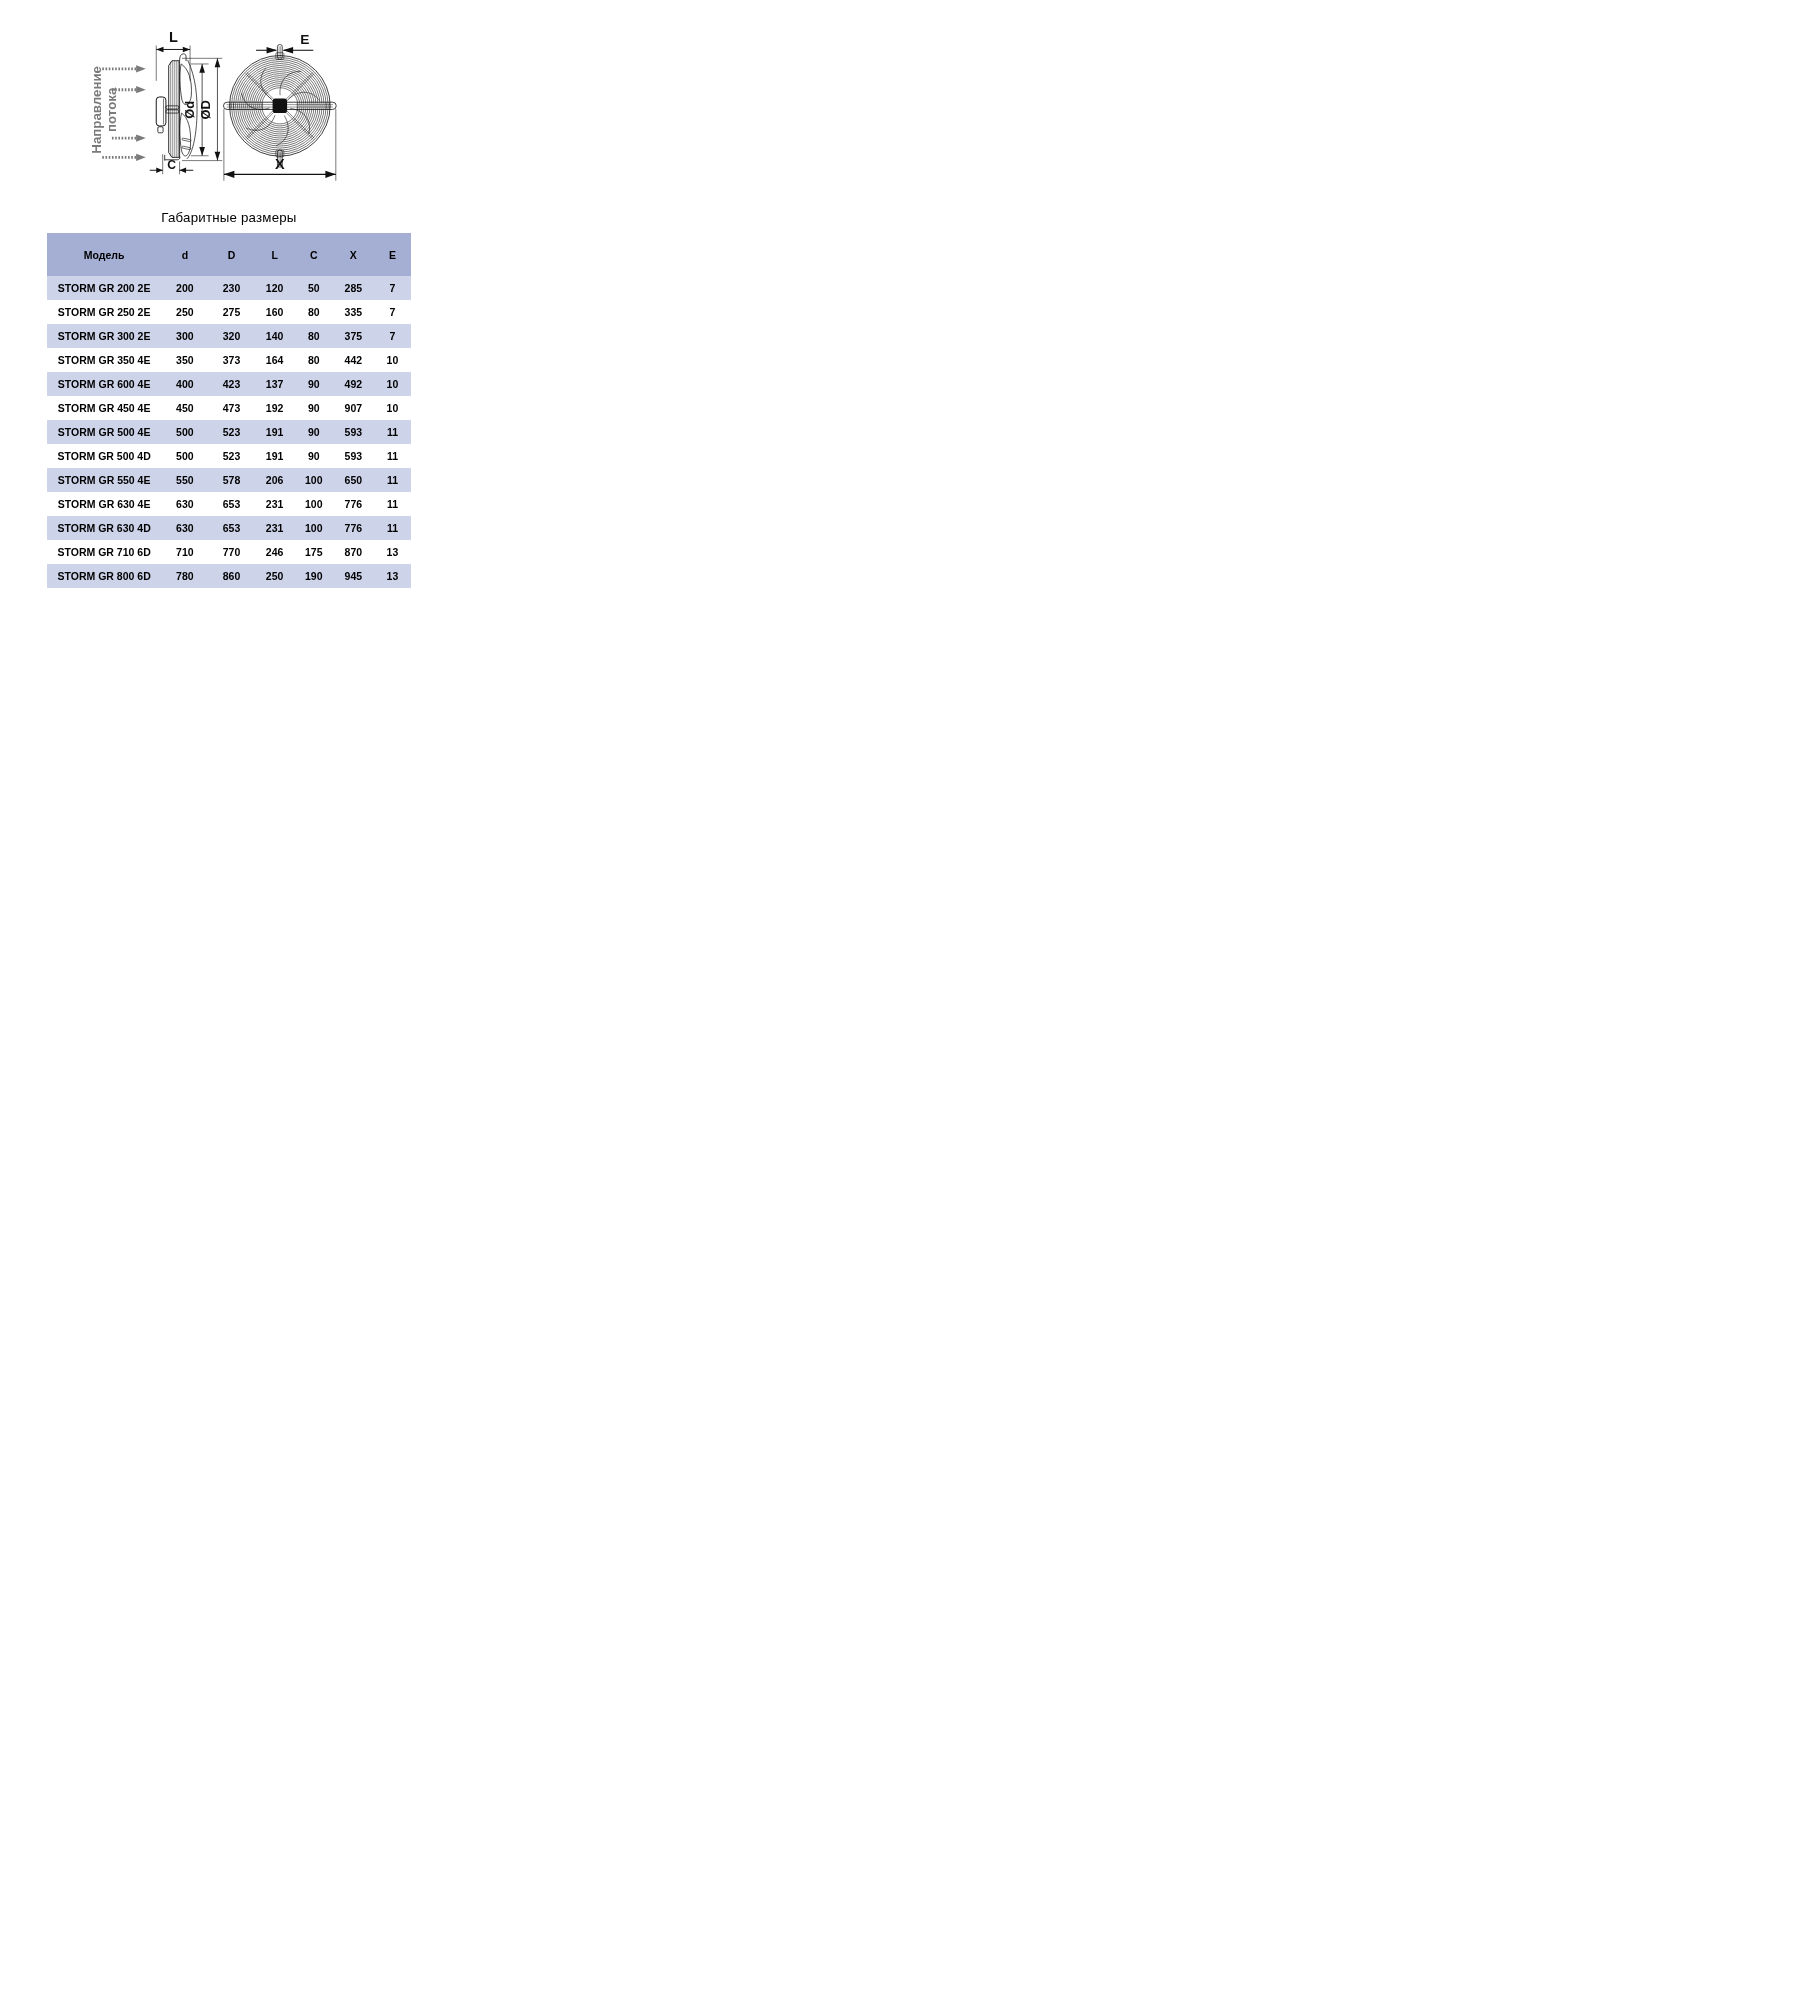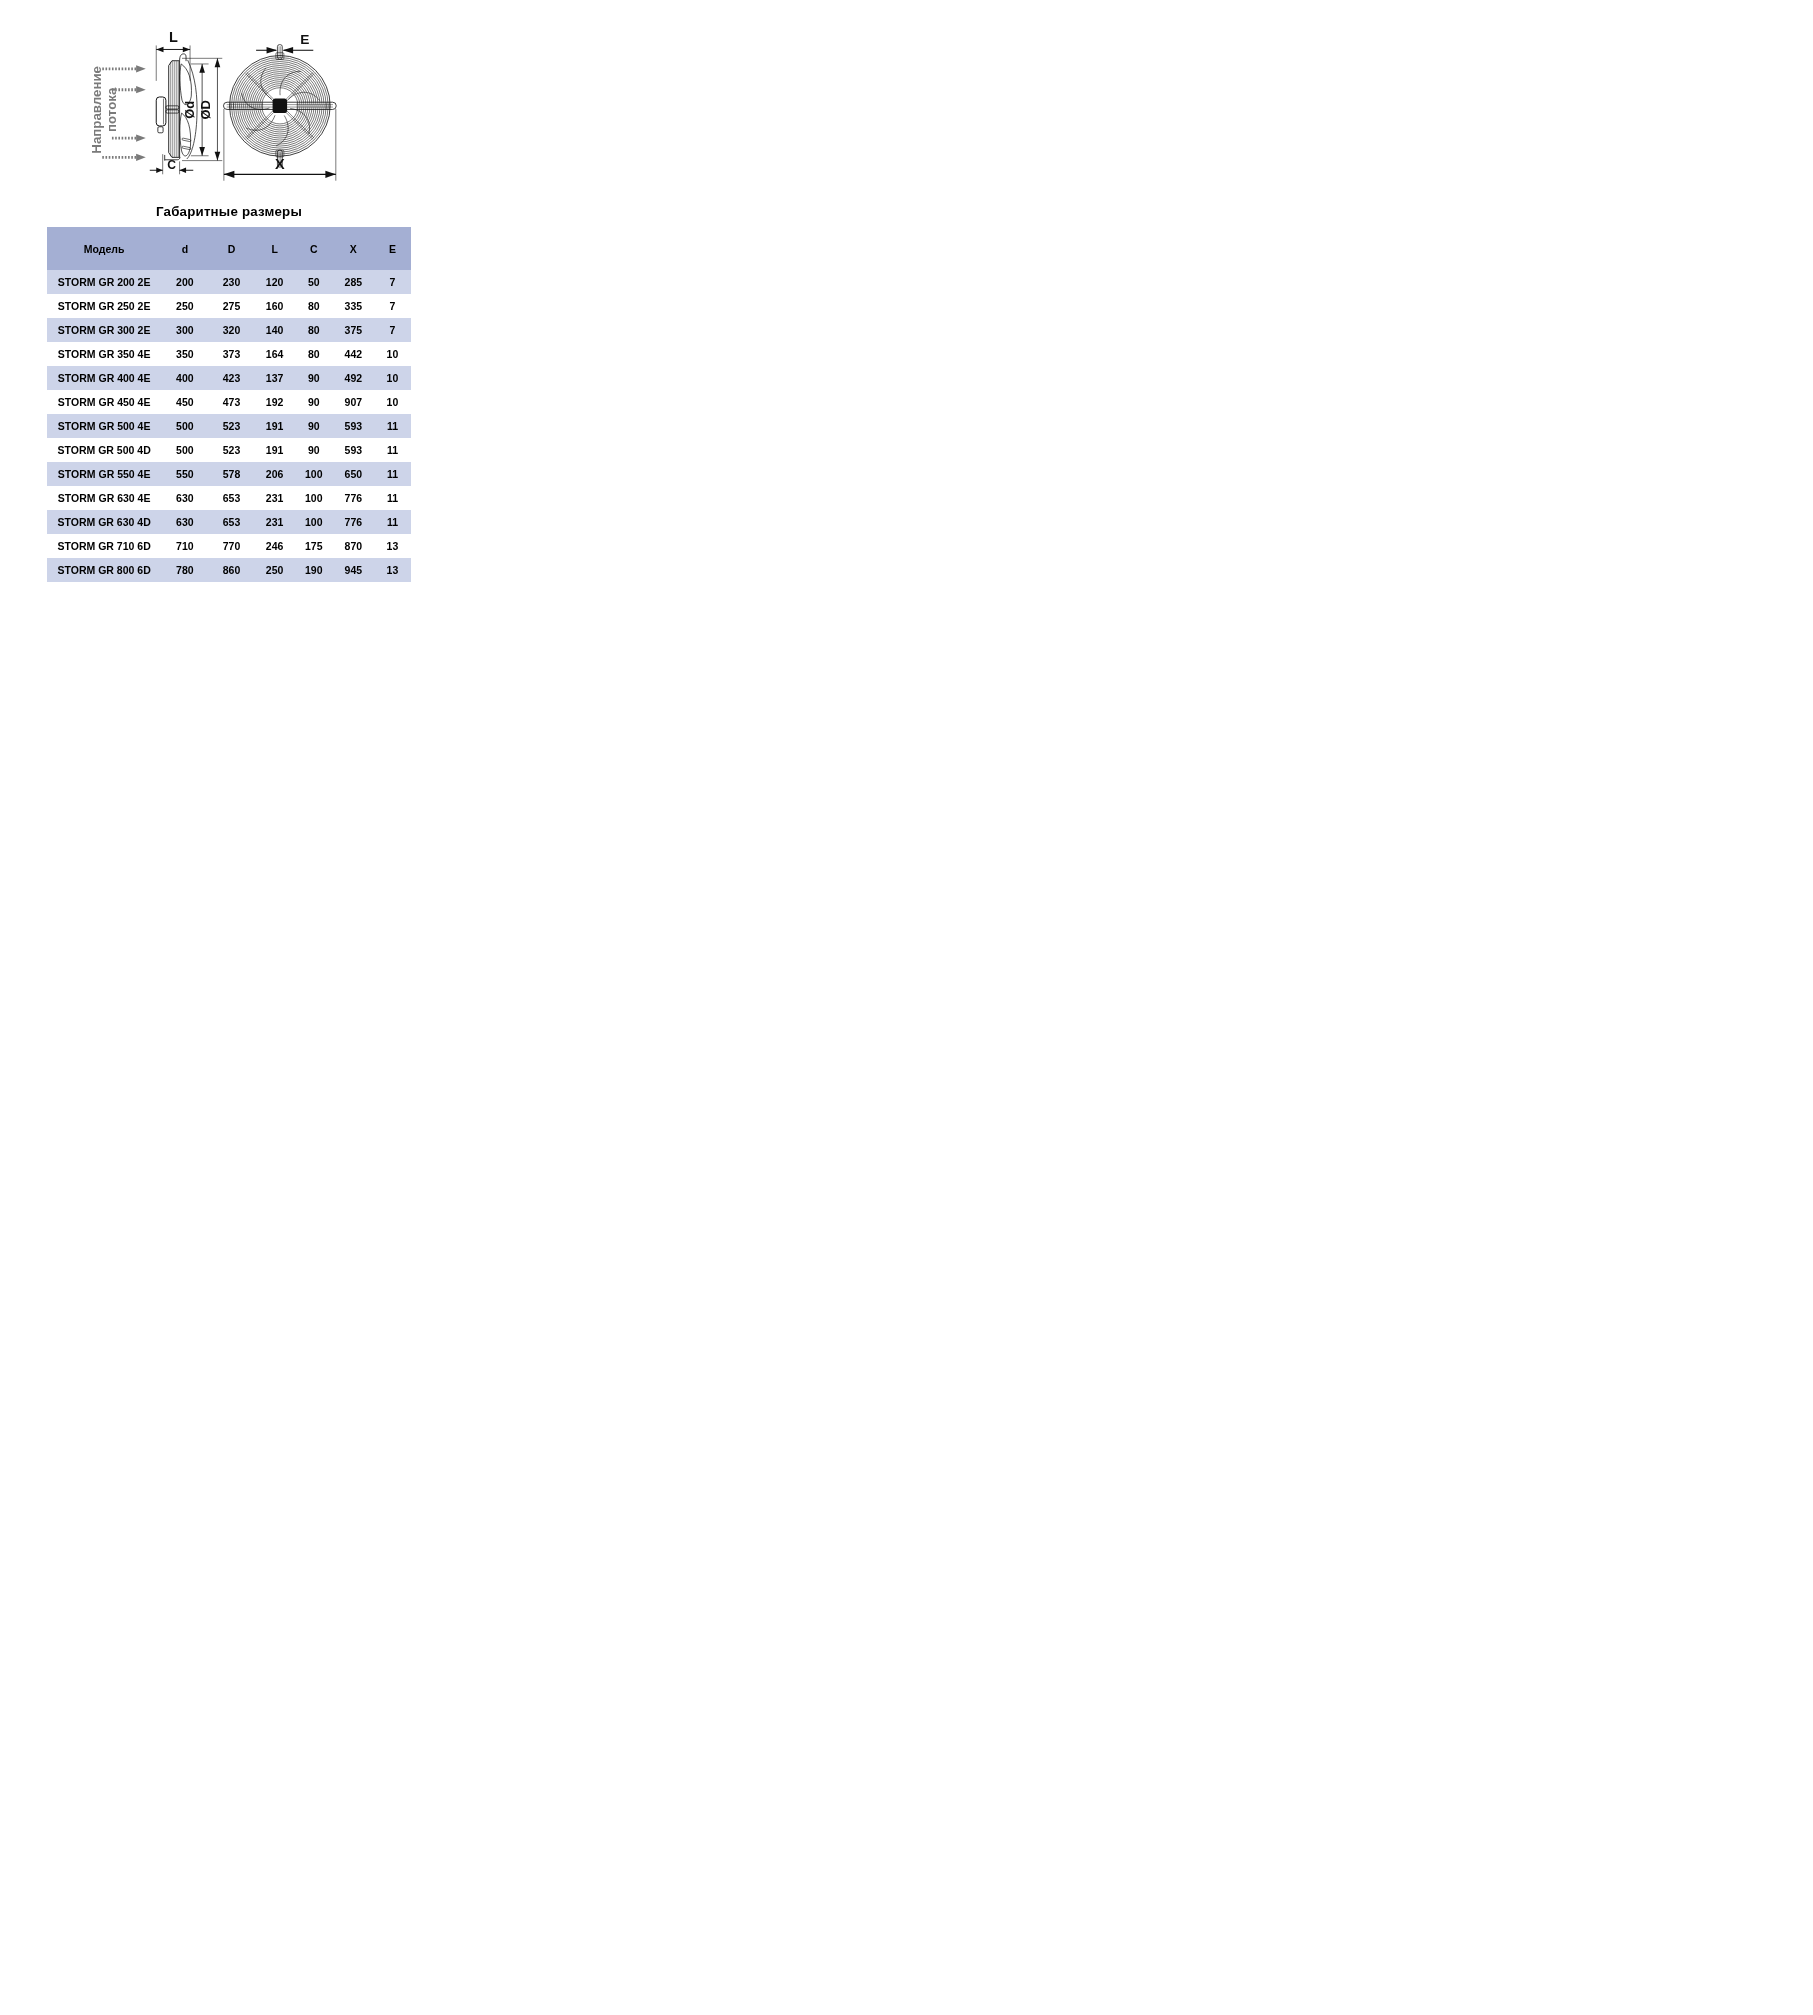--- a/index.html
+++ b/index.html
@@ -3,22 +3,22 @@
 <meta charset="utf-8">
 <style>
   html,body{margin:0;padding:0;background:#ffffff;}
   body{
     width:453px;height:605px;position:relative;
     font-family:"Liberation Sans", sans-serif;color:#000;
     overflow:hidden;
   }
   .diagram-wrap{width:453px;height:202px;position:relative;}
   .page-title{
-    width:364px;margin:2px 0 0 47px;text-align:center;
-    font-size:13.3px;font-weight:700;letter-spacing:0.2px;
+    width:364px;margin:8px 0 0 47px;text-align:center;
+    font-size:13.3px;font-weight:400;letter-spacing:0.2px;
   }
   table.spec{
     width:364px;margin:8px 0 0 47px;border-collapse:collapse;table-layout:fixed;
   }
   table.spec th{
     height:43px;background:var(--header-bg,#a4afd3);
     font-size:10.5px;font-weight:700;text-align:center;vertical-align:middle;padding:0;
   }
   table.spec td{
     height:24px;font-size:10.5px;font-weight:700;text-align:center;vertical-align:middle;padding:0;
@@ -249,21 +249,21 @@
       <tr>
         <td>STORM GR 350 4E</td>
         <td>350</td>
         <td>373</td>
         <td>164</td>
         <td>80</td>
         <td>442</td>
         <td>10</td>
       </tr>
       <tr>
-        <td>STORM GR 400 4E</td>
+        <td>STORM GR 600 4E</td>
         <td>400</td>
         <td>423</td>
         <td>137</td>
         <td>90</td>
         <td>492</td>
         <td>10</td>
       </tr>
       <tr>
         <td>STORM GR 450 4E</td>
         <td>450</td>

